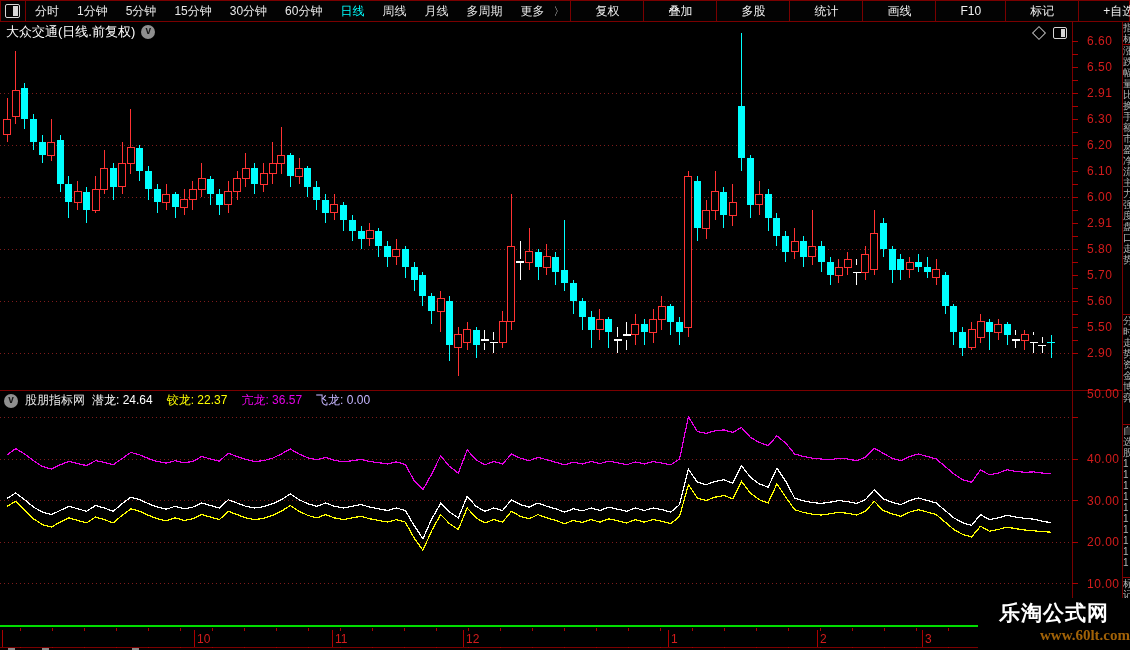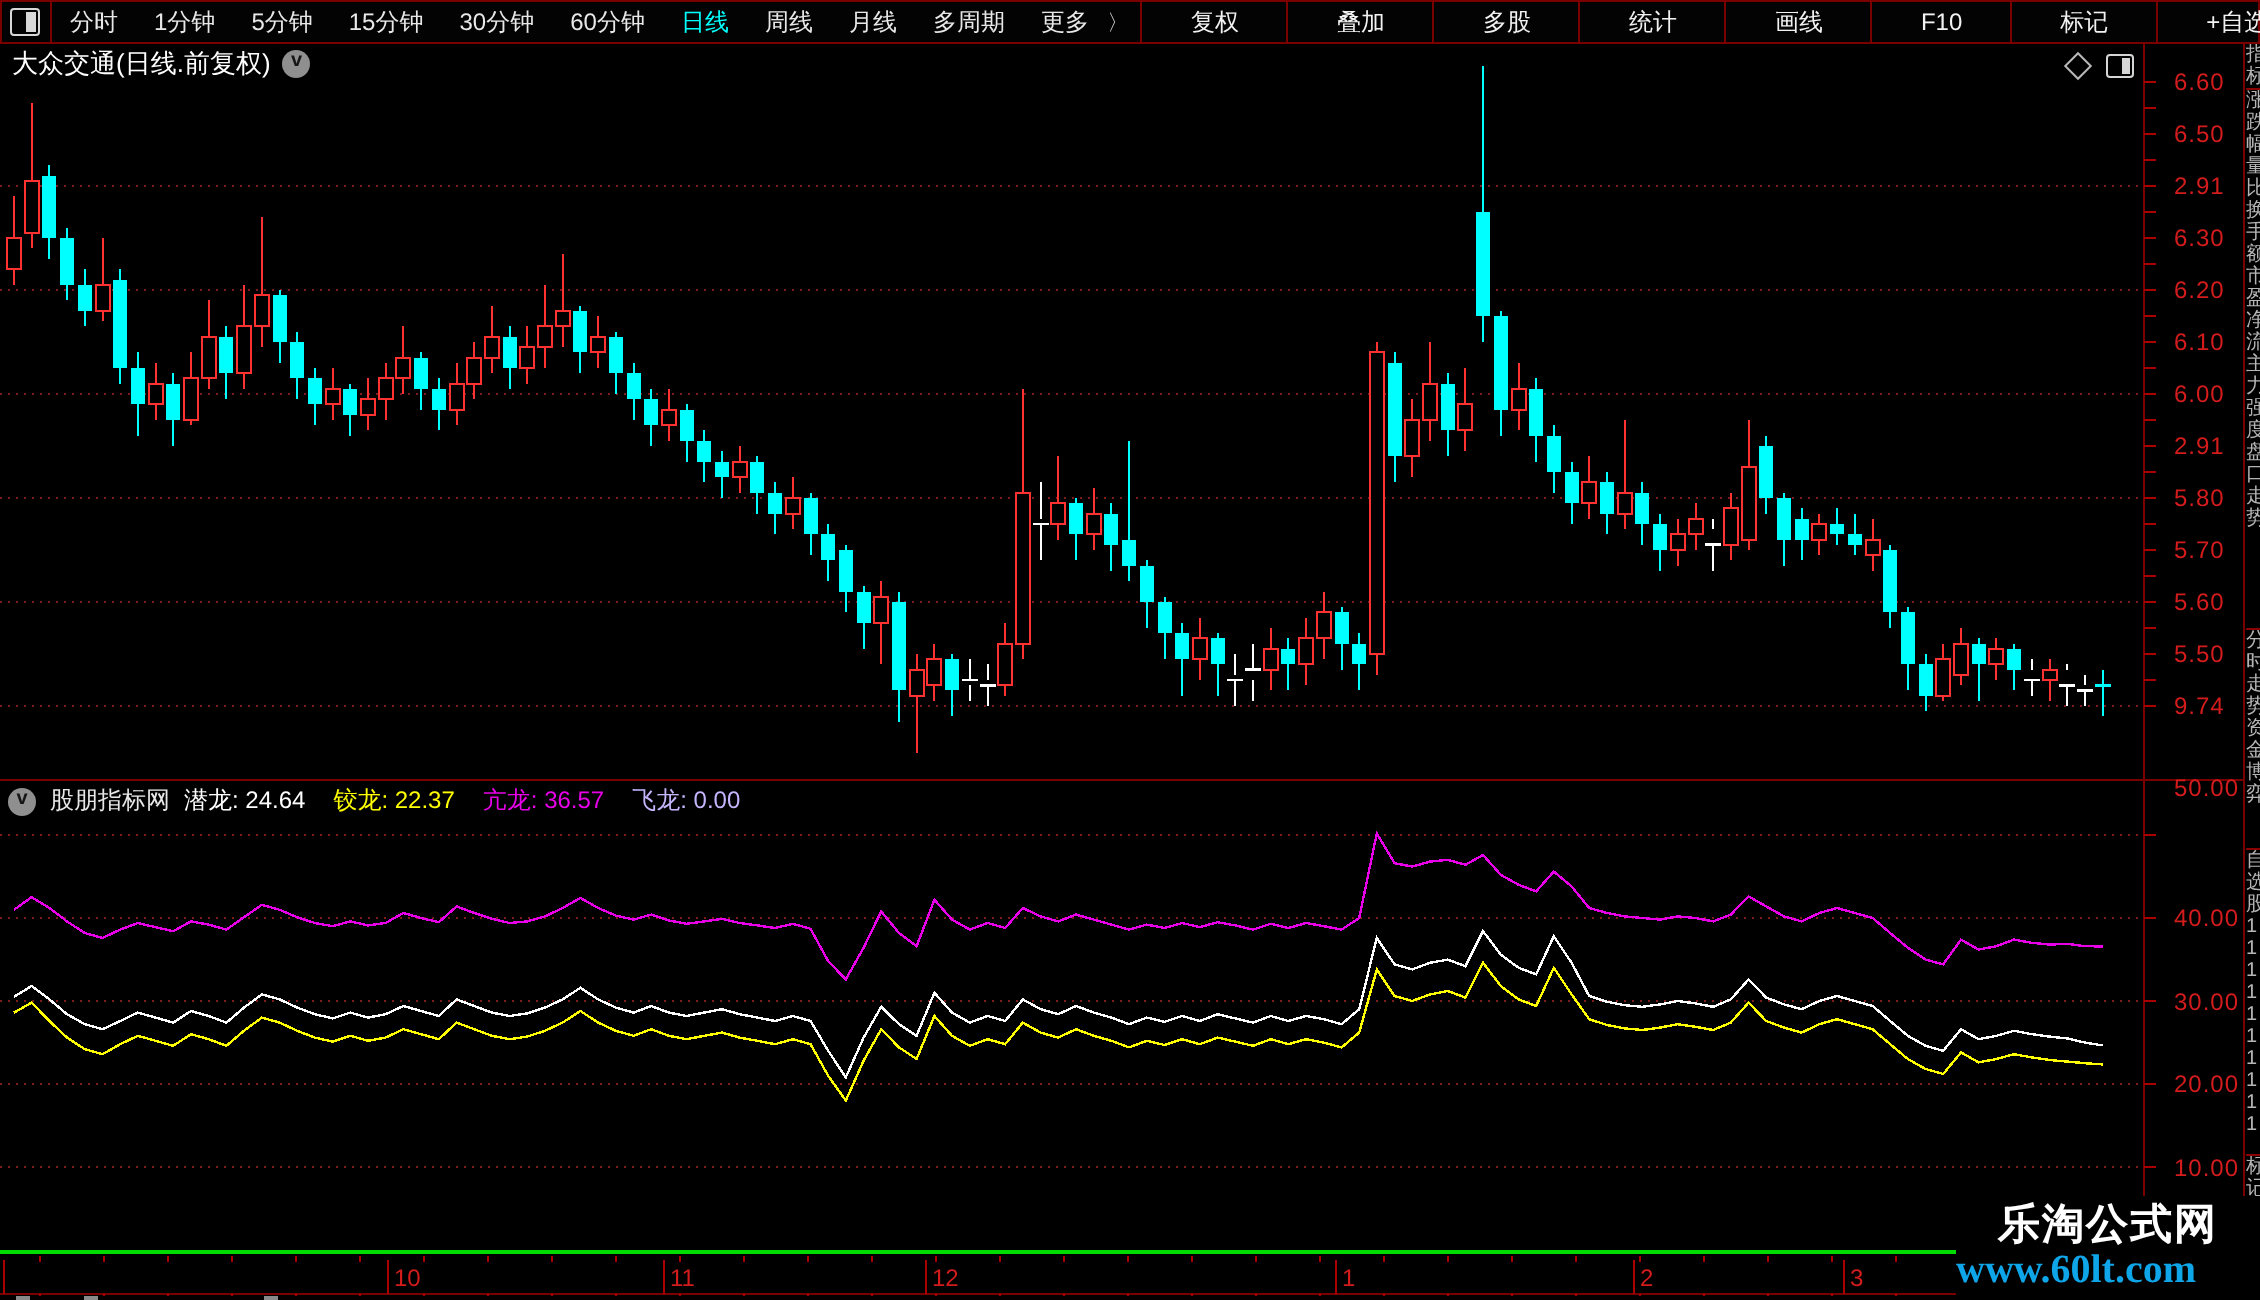--- a/index.html
+++ b/index.html
@@ -42,21 +42,21 @@
   .readout{font-size:12px;}
 
   
   #right-strip{position:absolute;left:1123px;top:22px;width:7px;height:626px;z-index:2;overflow:hidden;}
   .strip-sec{border-bottom:1px solid #8b0000;overflow:hidden;width:7px;}
   .strip-sec div{font-size:10px;line-height:11px;color:#b5b5b5;white-space:nowrap;}
 
   
   #watermark{position:absolute;left:978px;top:598px;width:152px;height:52px;background:#000;z-index:6;}
   #wm1{font-size:21px;font-weight:bold;color:#fff;text-align:center;line-height:26px;margin-top:2px;letter-spacing:1px;}
-  #wm2{font-family:"Liberation Serif","DejaVu Serif",serif;font-size:20px;font-weight:bold;color:#0ea5e9;text-align:left;line-height:18px;}
+  #wm2{font-family:"Liberation Serif","DejaVu Serif",serif;font-size:15px;font-weight:bold;color:#a16207;text-align:right;line-height:18px;}
 
   #bottom-clip{position:absolute;left:0;top:648px;width:1130px;height:2px;background:#050000;z-index:3;overflow:hidden;}
   #bottom-clip i{position:absolute;top:0;height:2px;width:7px;background:#8a8a8a;display:block;}
 </style>
 </head>
 <body>
 
 <div id="app">
 
   <div id="topbar">
@@ -598,21 +598,21 @@
       <div class="plabel" style="top: 86px;">2.91</div>
       <div class="plabel" style="top: 112px;">6.30</div>
       <div class="plabel" style="top: 138px;">6.20</div>
       <div class="plabel" style="top: 164px;">6.10</div>
       <div class="plabel" style="top: 190px;">6.00</div>
       <div class="plabel" style="top: 216px;">2.91</div>
       <div class="plabel" style="top: 242px;">5.80</div>
       <div class="plabel" style="top: 268px;">5.70</div>
       <div class="plabel" style="top: 294px;">5.60</div>
       <div class="plabel" style="top: 320px;">5.50</div>
-      <div class="plabel" style="top: 346px;">9.74</div>
+      <div class="plabel" style="top: 346px;">2.90</div>
     </div>
   <div id="ind-axis">
       <div class="plabel" style="top: 387px;">50.00</div>
       <div class="plabel" style="top: 452px;">40.00</div>
       <div class="plabel" style="top: 493.5px;">30.00</div>
       <div class="plabel" style="top: 535px;">20.00</div>
       <div class="plabel" style="top: 576.5px;">10.00</div>
     </div>
   <div id="date-axis">
       <div class="dlabel" style="left: 5px; margin-top: 36px;">2025年</div>

